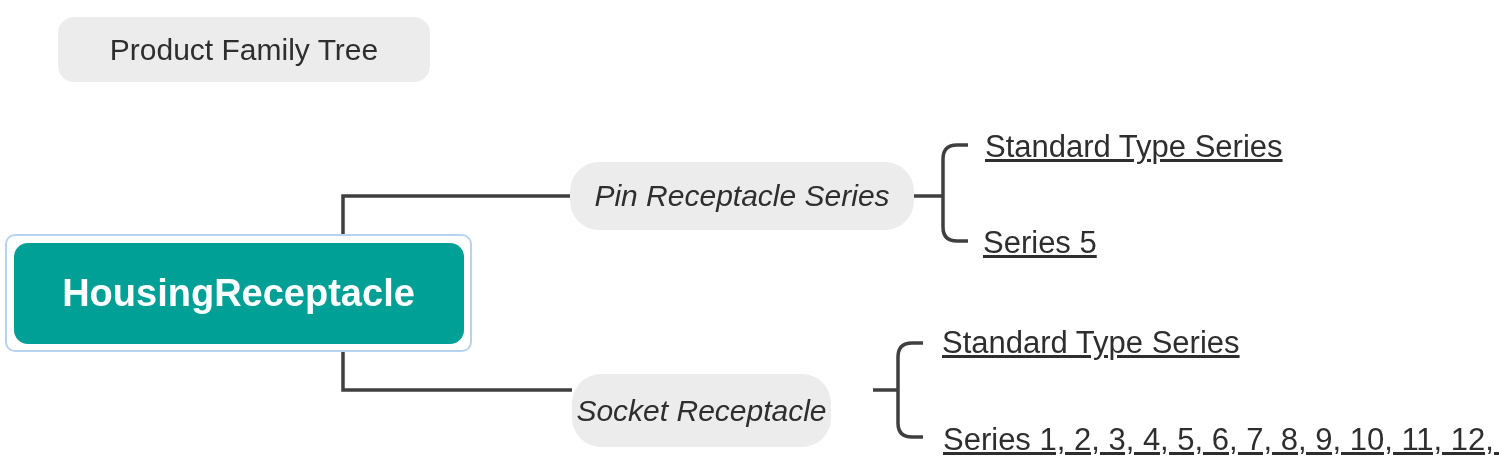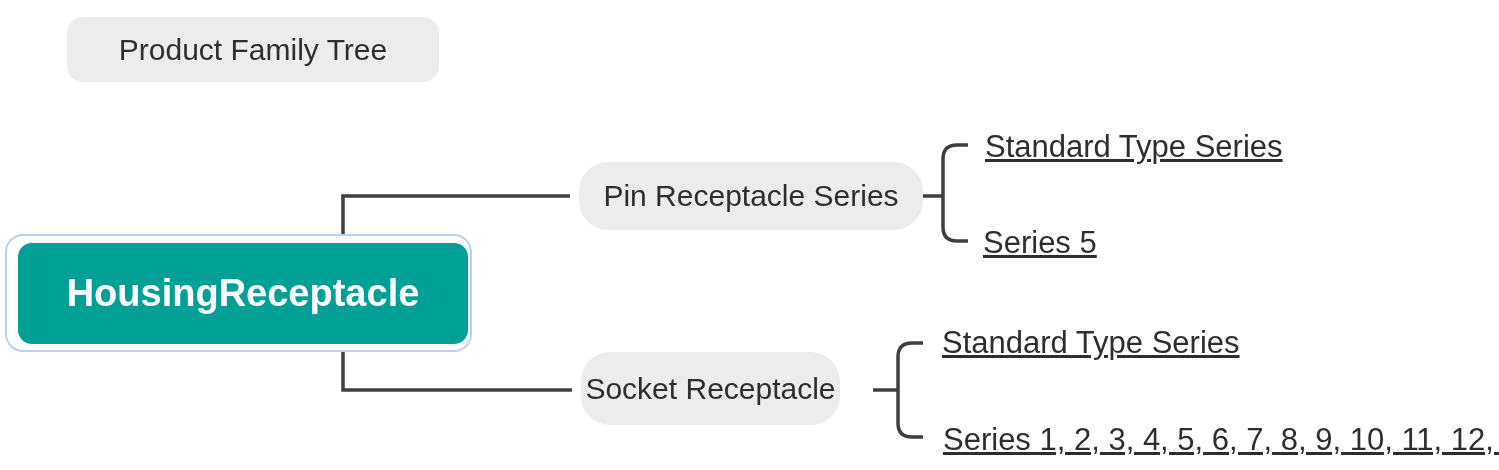--- a/index.html
+++ b/index.html
@@ -35,61 +35,61 @@
     stroke-width:3.5;
   }
   .node{
     position:absolute;
     display:flex;
     align-items:center;
     justify-content:center;
     box-sizing:border-box;
     color:var(--text);
     white-space:nowrap;
-    margin-left:9px;
   }
   .title-node{
     left:58px;top:17px;
     width:372px;height:65px;
     background:var(--node-fill);
     border-radius:16px;
     font-size:30px;
   }
   .root-ring{
     position:absolute;
     left:5px;top:234px;
     width:467px;height:118px;
     border:2px solid var(--selection-ring);
-    border-radius:18px;
+    border-radius:10px;
     box-sizing:border-box;
     display:flex;
     align-items:center;
     justify-content:center;
     background:var(--background);
   }
   .root-node{
     position:relative;
     width:450px;height:101px;
     background:var(--root-fill);
     border-radius:14px;
     color:var(--root-text);
     font-size:38px;
     font-weight:bold;
   }
   .branch-node{
     background:var(--node-fill);
     border-radius:29px;
     font-size:30px;
+    font-style:italic;
   }
   .branch-node.pin{
     left:570px;top:162px;
     width:344px;height:68px;
   }
   .branch-node.socket{
-    left:572px;top:352px;
+    left:572px;top:374px;
     width:259px;height:73px;
   }
   .leaf{
     position:absolute;
     height:40px;
     line-height:40px;
     font-size:31px;
     color:var(--text);
     white-space:nowrap;
     text-decoration:underline;

